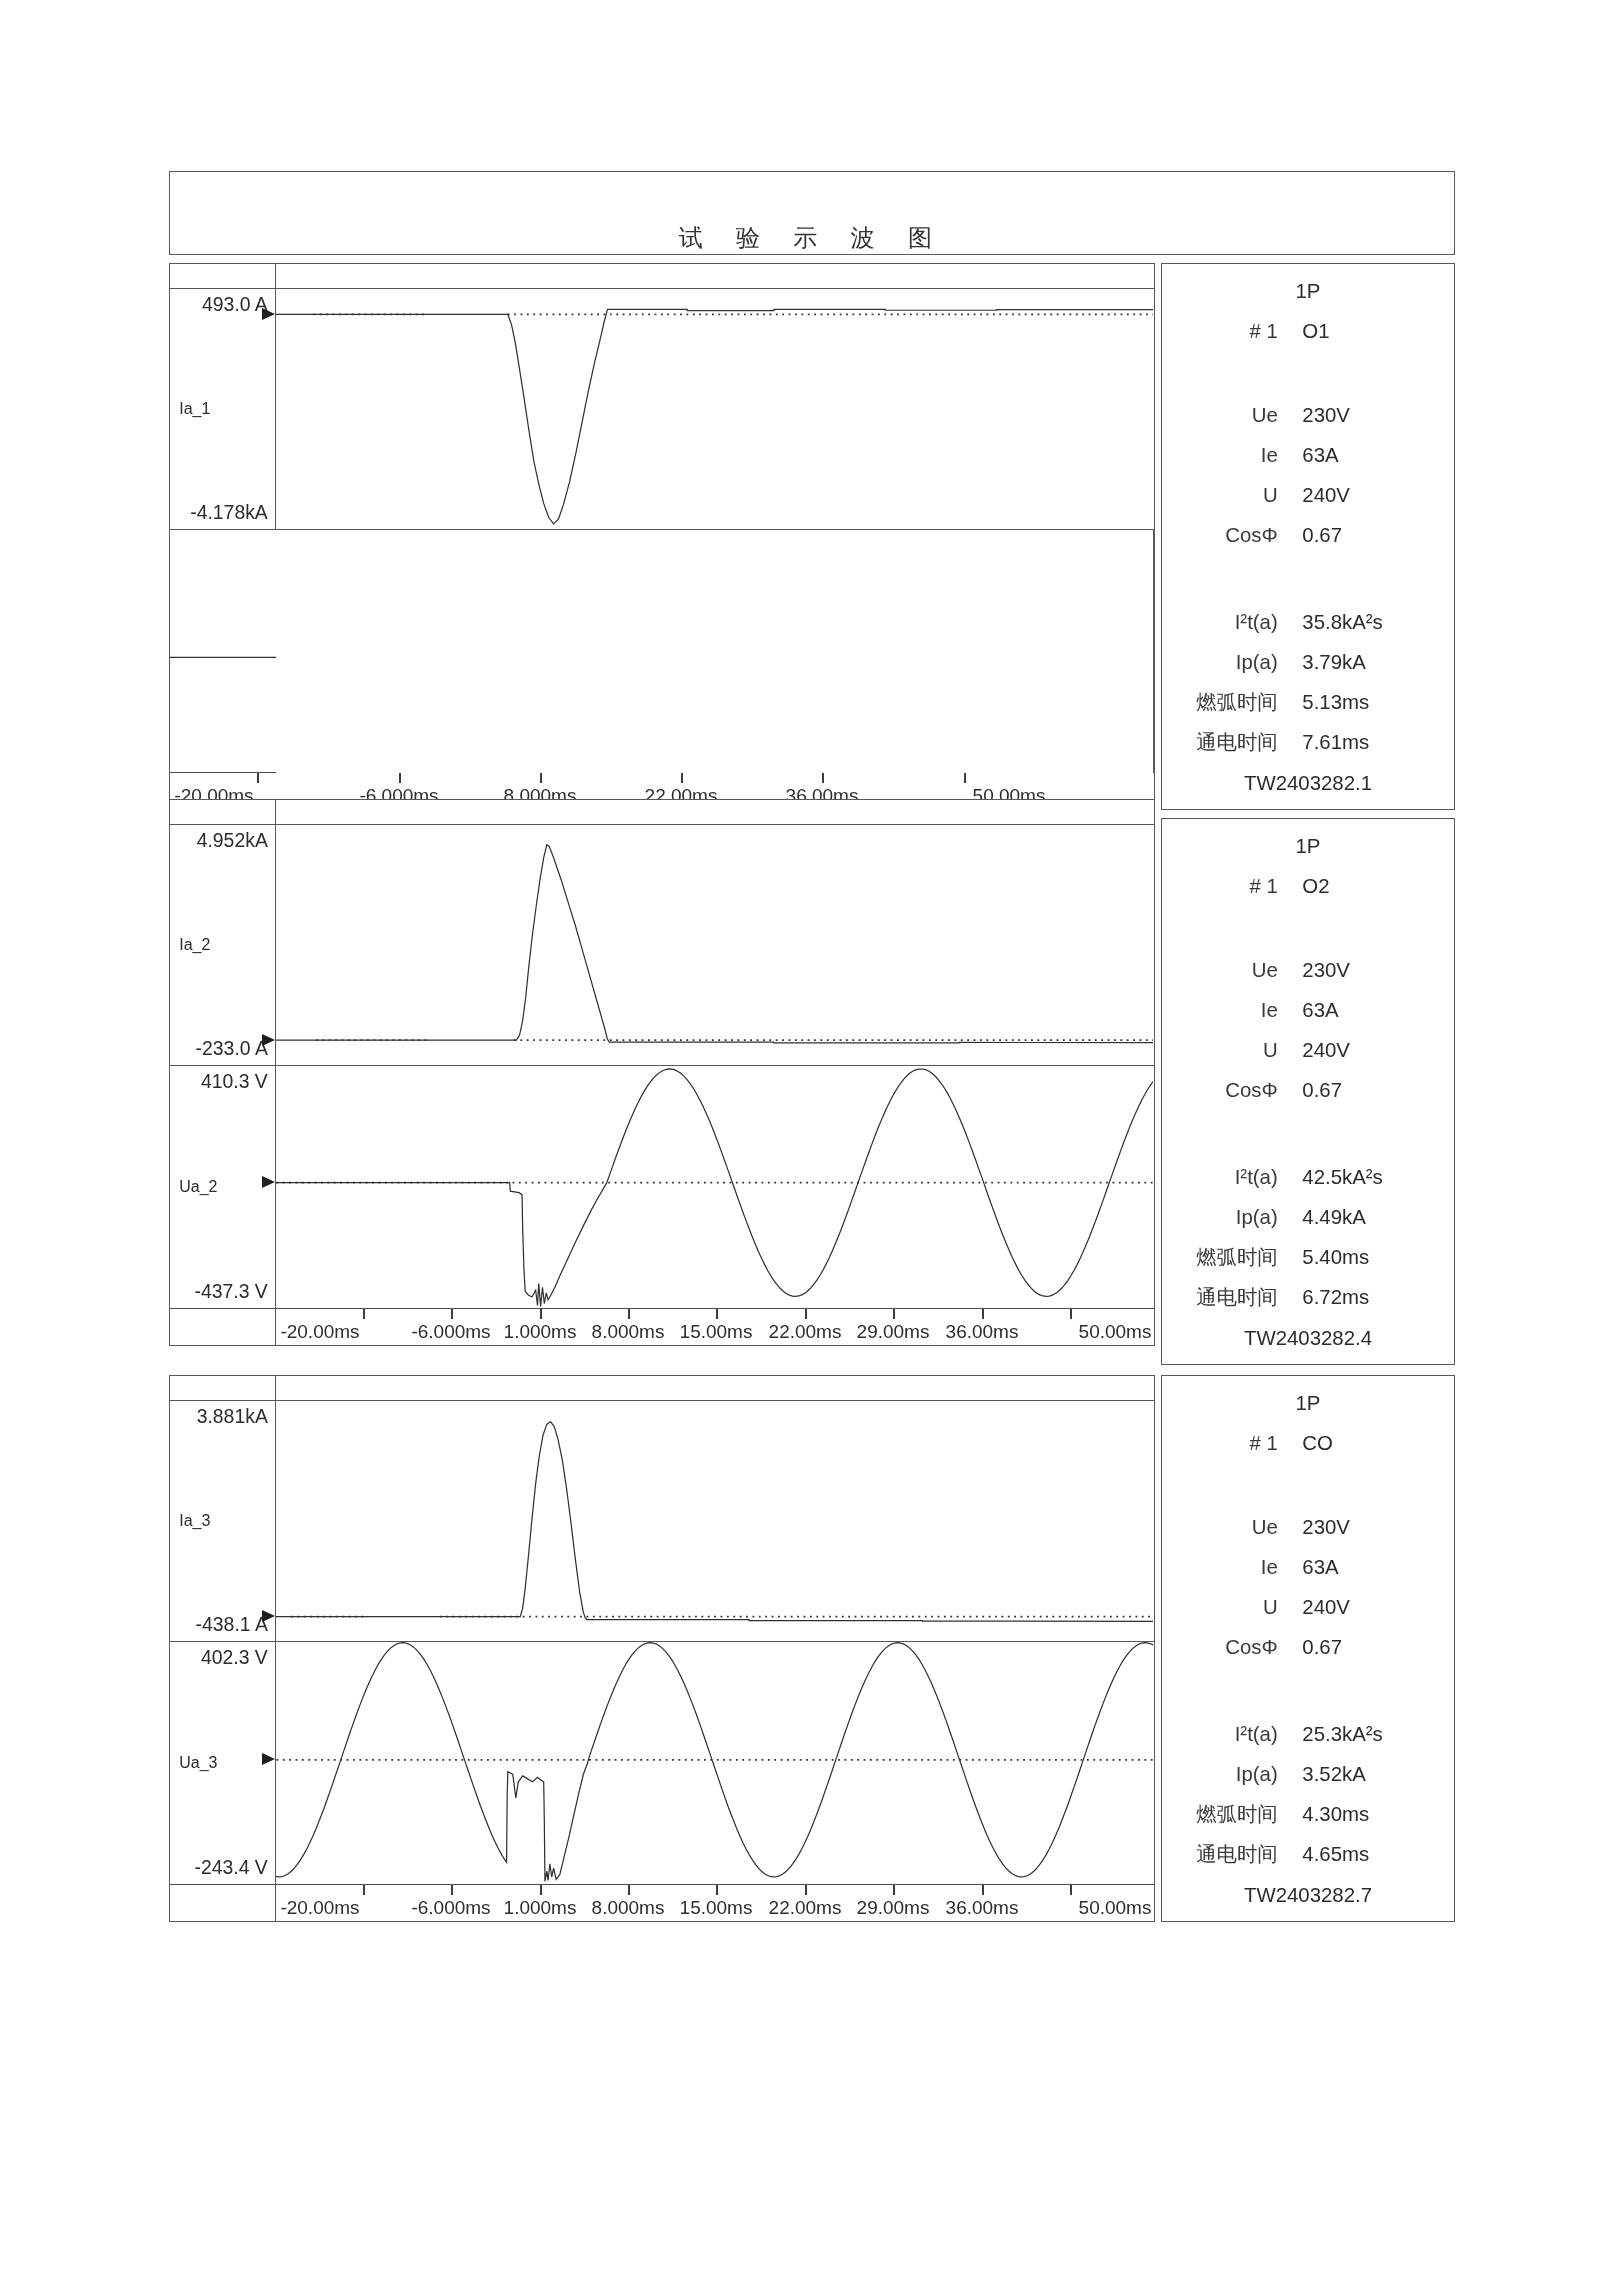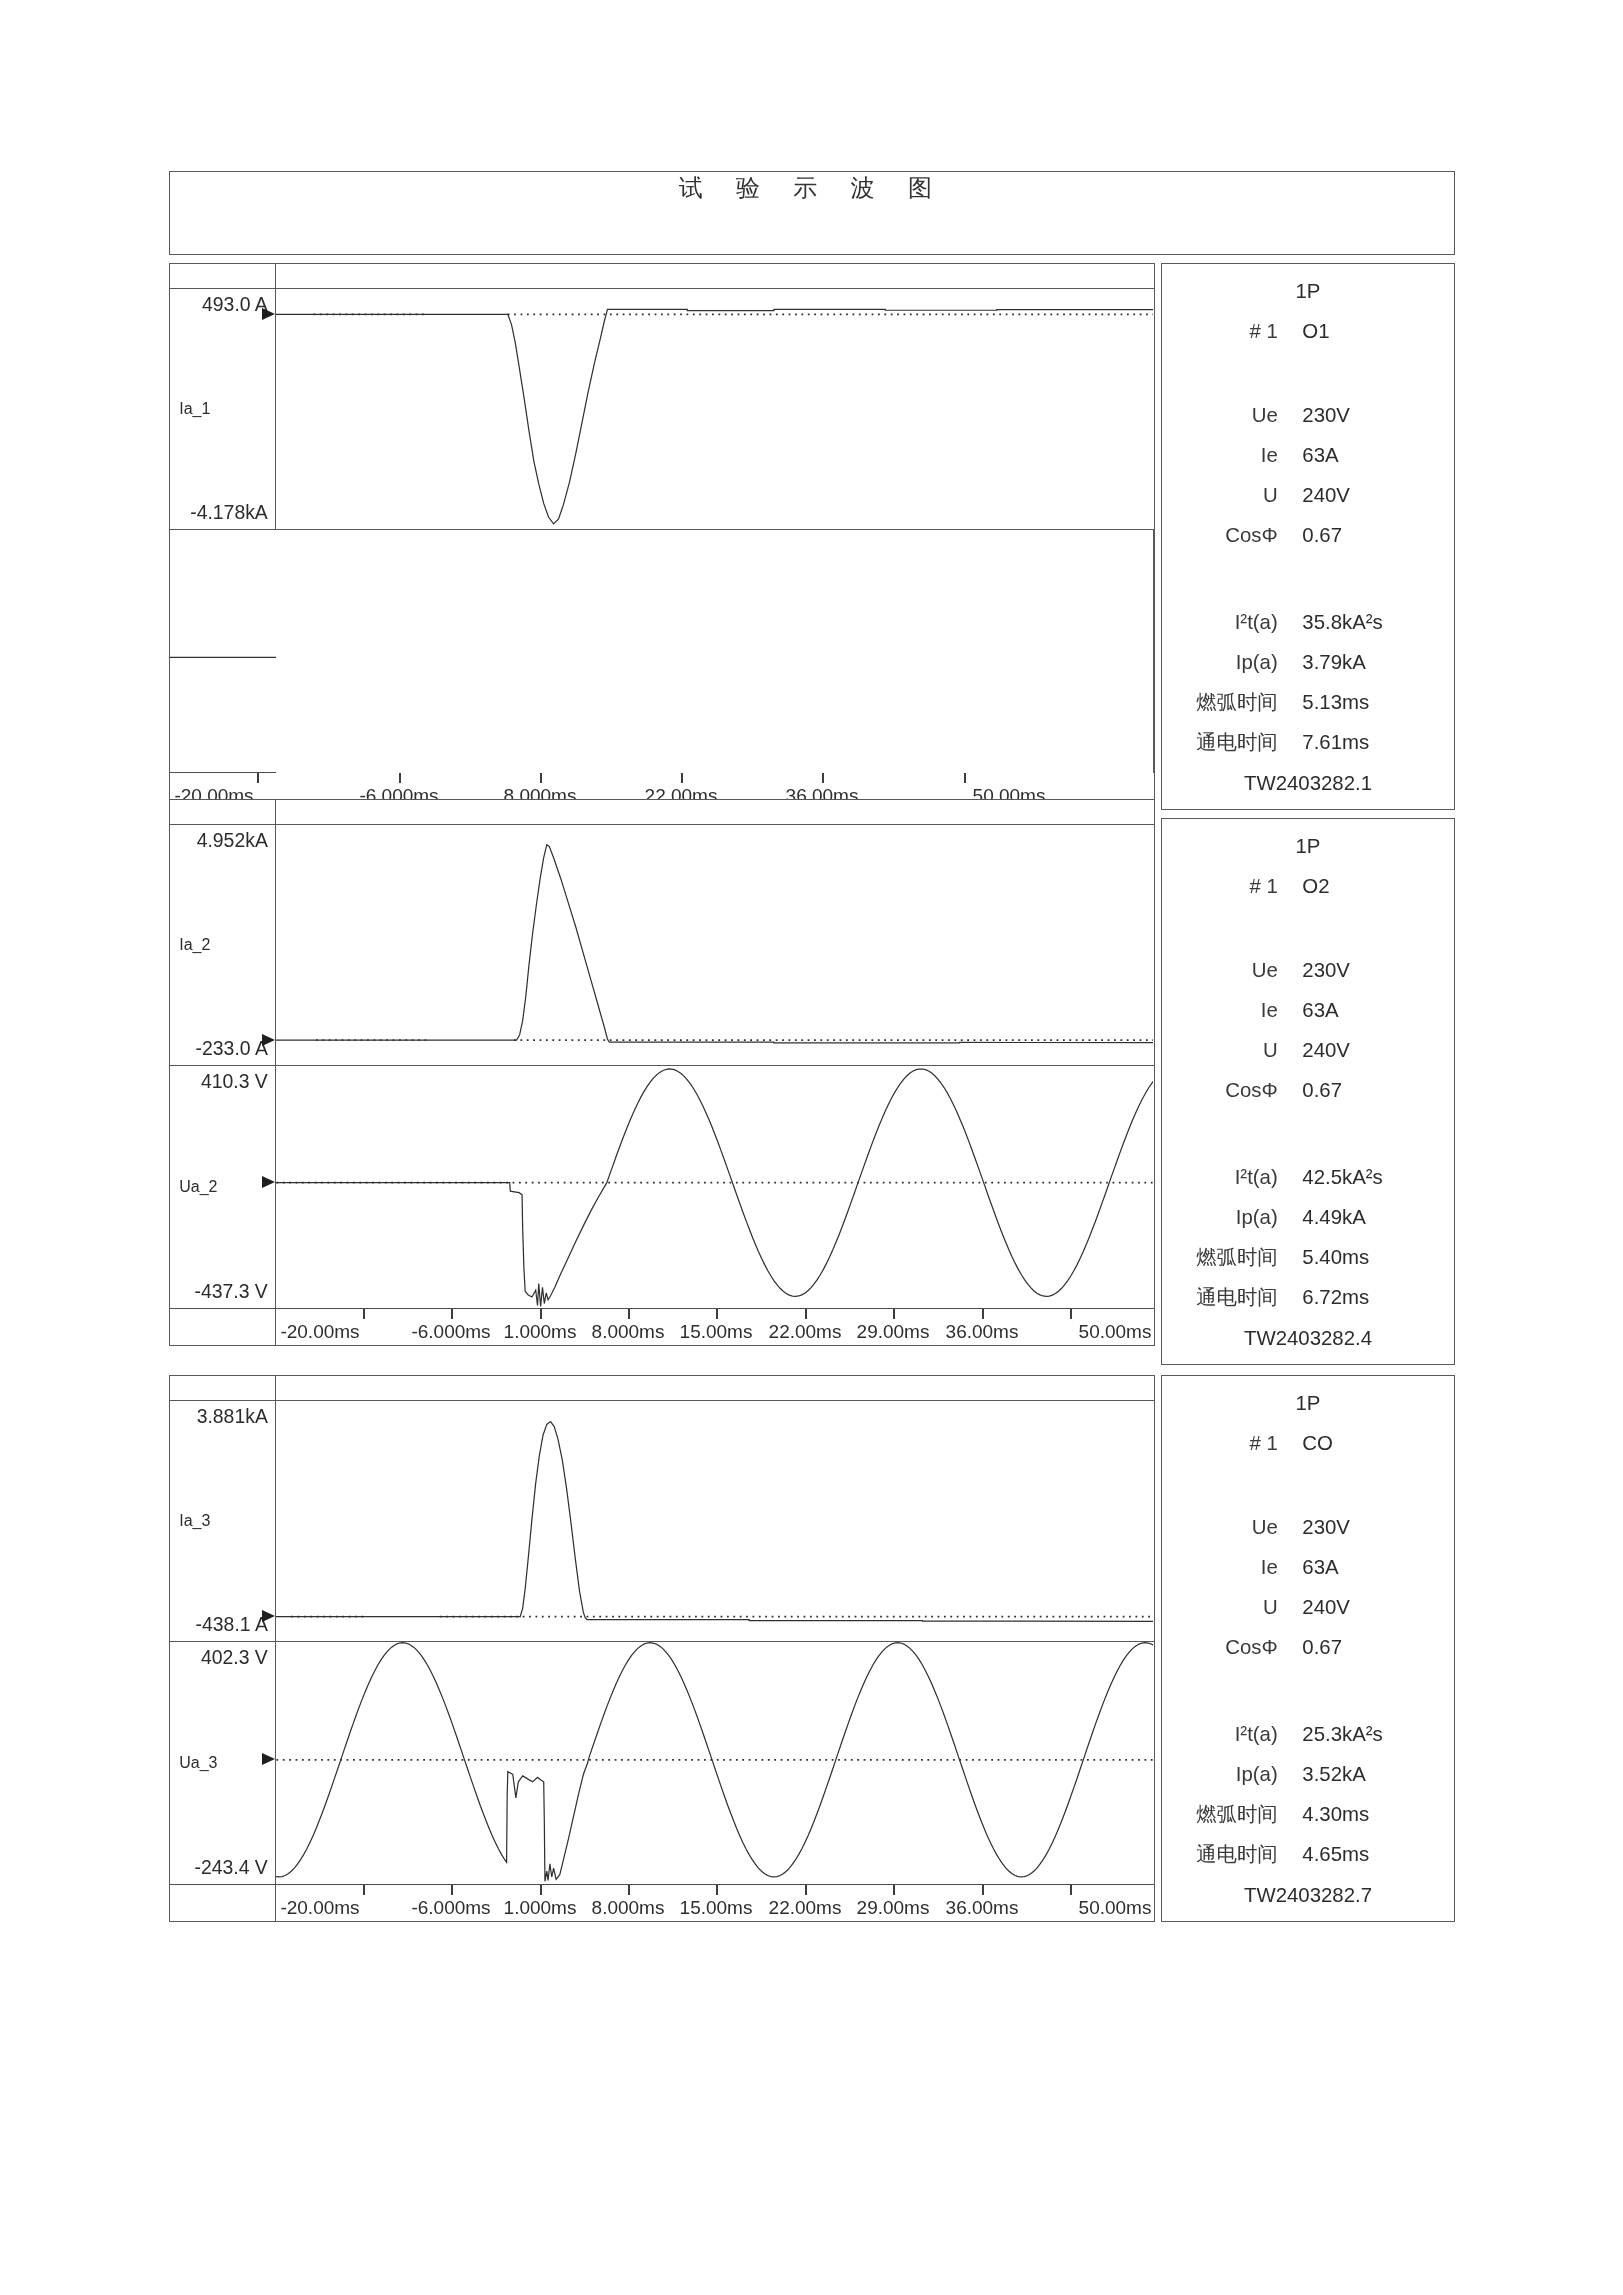--- a/index.html
+++ b/index.html
@@ -3,21 +3,21 @@
 <meta charset="utf-8">
 <style>
   html,body{margin:0;padding:0;background:#ffffff;}
   body{width:1623px;height:2295px;position:relative;
        font-family:"Liberation Sans","DejaVu Sans",sans-serif;color:#2c2c2c;}
   .sheet{position:absolute;inset:0;background:#fff;}
 
   
   .titlebox{position:absolute;left:169px;top:171px;width:1286px;height:84px;
     border:1.5px solid #595a5c;box-sizing:border-box;
-    display:flex;align-items:flex-start;justify-content:center;}
+    display:flex;align-items:flex-end;justify-content:center;}
   .titlebox .ttl{font-size:24px;letter-spacing:13.3px;color:#333;font-weight:500;}
 
   
   .block{position:absolute;left:169px;width:986px;height:547px;
     border:1px solid #57585a;box-sizing:border-box;background:#fff;}
   .chart{display:grid;width:100%;height:100%;
     grid-template-columns:106px 1fr;
     grid-template-rows:24.5px 241px 243px 1fr;}
   .cell{box-sizing:border-box;position:relative;text-decoration:underline;}
   .lcell{border-right:1px solid #57585a;}

